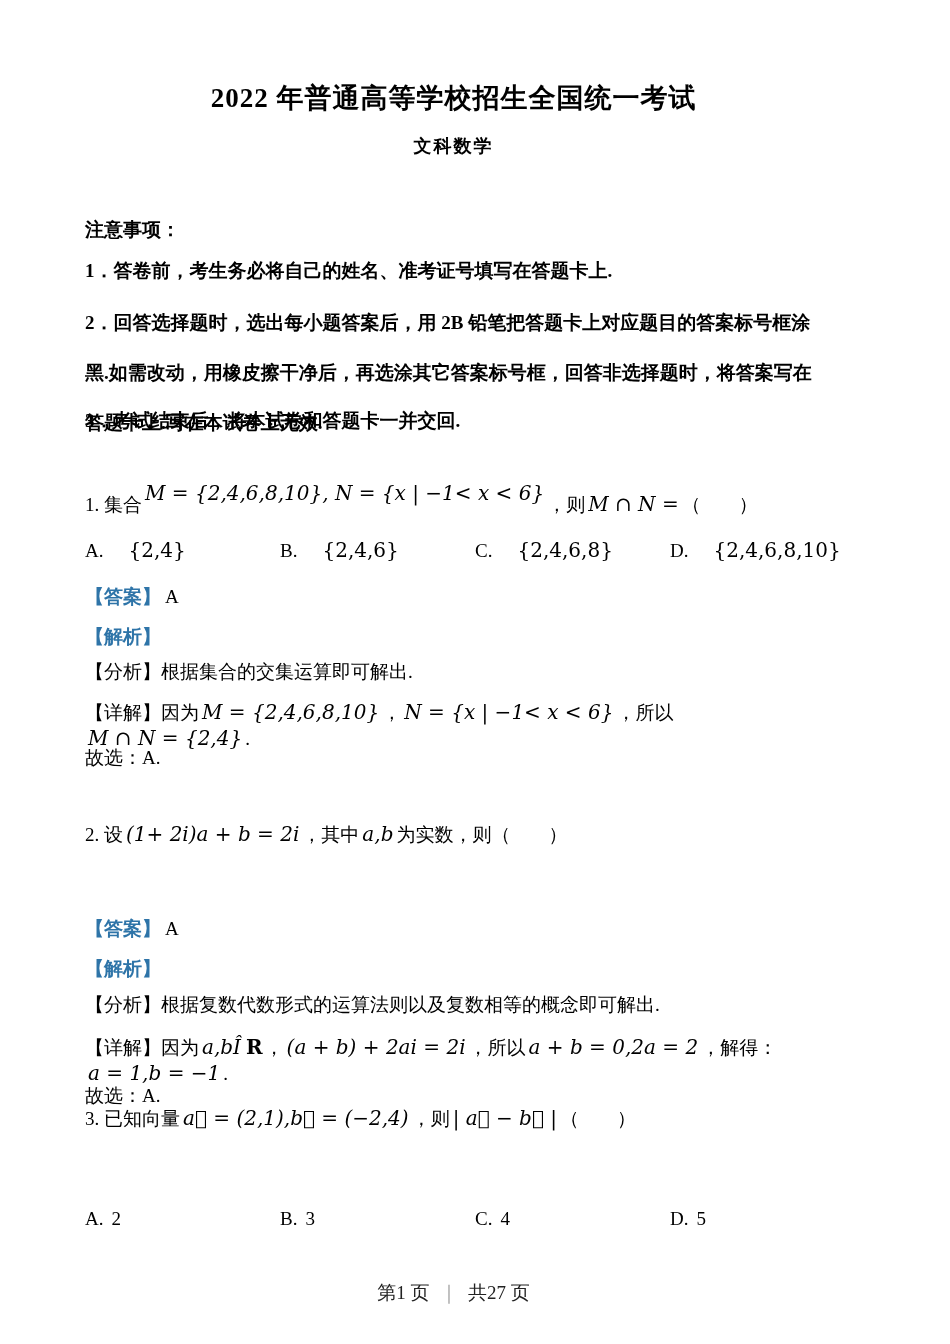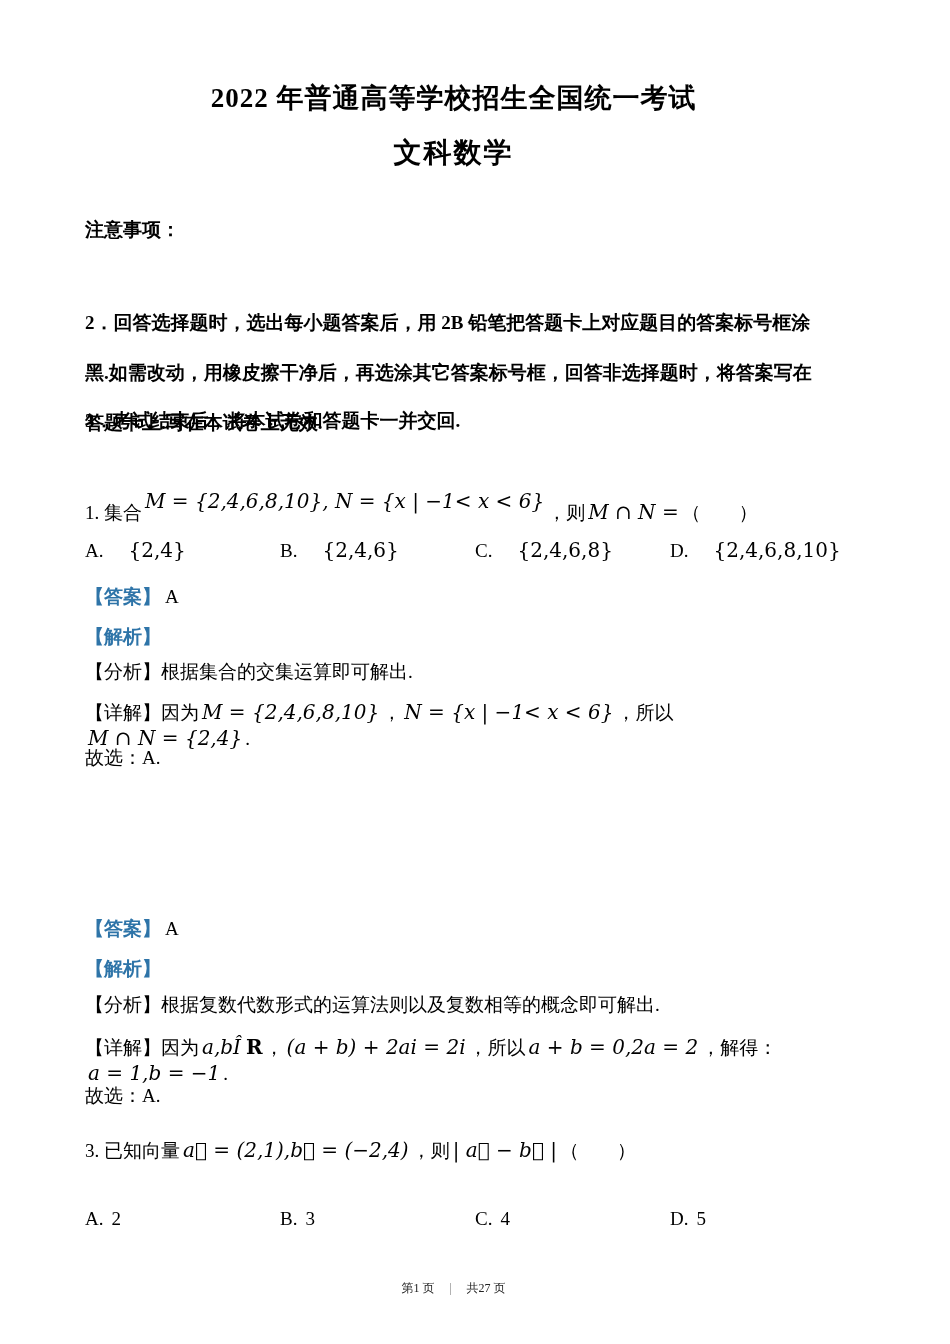--- a/index.html
+++ b/index.html
@@ -7,44 +7,45 @@
     position:relative;
     width:907px;height:1344px;
     background:#ffffff;color:#000;
     font-family:"Liberation Serif","DejaVu Serif",serif;
     font-size:19px;
     overflow:hidden;
   }
   .abs{position:absolute;left:85px;right:85px;}
   .center{text-align:center;}
   .title{font-size:27px;font-weight:bold;letter-spacing:1px;}
-  .subtitle{font-size:28px;font-weight:bold;letter-spacing:2px;}
+  .subtitle{font-size:18px;font-weight:bold;letter-spacing:2px;}
   .bold{font-weight:bold;margin-top:36px;}
   .par{line-height:36px;}
-  .math{font-family:"DejaVu Serif",serif;font-style:italic;font-size:20px;margin:8px 3px;white-space:nowrap;}
+  .math{font-family:"DejaVu Serif",serif;font-style:italic;font-size:20px;margin:0 3px;white-space:nowrap;}
   .mup{font-style:normal;}
   .raised{position:relative;top:-11px;display:inline-block;}
   .boldR{font-style:normal;font-weight:bold;margin:0 2px;}
   .opts{display:grid;grid-template-columns:195px 195px 195px 195px;}
   .opt .olabel{font-family:"Liberation Serif",serif;margin-right:8px;}
   .opt .math{margin:17px;}
   .tag{color:#2E74A8;font-weight:bold;}
   .ansletter{margin-left:4px;}
-  .footer{position:absolute;left:0;right:0;top:1280px;text-align:center;font-size:12px;color:#222;}
+  .footer{position:absolute;left:0;right:0;top:1280px;text-align:center;font-size:19px;color:#222;}
   .footer .sep{color:#999;margin:0 10px;}
 </style>
 </head>
 <body>
 
 <div class="page">
 
   <div class="abs center title" style="top:80px">2022 年普通高等学校招生全国统一考试</div>
   <div class="abs center subtitle" style="top:134px">文科数学</div>
 
   <div class="abs bold" style="top:181px">注意事项：</div>
+  <div class="abs bold" style="top:222px">1．答卷前，考生务必将自己的姓名、准考证号填写在答题卡上.</div>
   <div class="abs bold par" style="top:262px;line-height:50px">2．回答选择题时，选出每小题答案后，用 2B 铅笔把答题卡上对应题目的答案标号框涂黑.如需改动，用橡皮擦干净后，再选涂其它答案标号框，回答非选择题时，将答案写在答题卡上.写在本试卷上无效.</div>
   <div class="abs bold" style="top:372px">3．考试结束后，将本试卷和答题卡一并交回.</div>
 
 
   <div class="abs" style="top:492px">
     <span>1. 集合</span><span class="math raised">M = {2,4,6,8,10}, N = {x | −1&lt; x &lt; 6}</span><span>，则</span><span class="math">M ∩ N =</span><span>（　　）</span>
   </div>
   <div class="abs opts" style="top:538px">
     <div class="opt"><span class="olabel">A.</span><span class="math mup">{2,4}</span></div>
     <div class="opt"><span class="olabel">B.</span><span class="math mup">{2,4,6}</span></div>
@@ -56,33 +57,36 @@
   </div>
   <div class="abs" style="top:624px">
     <span class="tag">【解析】</span>
   </div>
   <div class="abs" style="top:659px">【分析】根据集合的交集运算即可解出.</div>
   <div class="abs" style="top:700px">
     <span>【详解】因为</span><span class="math">M = {2,4,6,8,10}</span><span>，</span><span class="math">N = {x | −1&lt; x &lt; 6}</span><span>，所以</span><span class="math">M ∩ N = {2,4}</span><span>.</span>
   </div>
   <div class="abs" style="top:745px">故选：A.</div>
 
+  <div class="abs" style="top:822px">
+    <span>2. 设</span><span class="math">(1+ 2i)a + b = 2i</span><span>，其中</span><span class="math">a,b</span><span>为实数，则（　　）</span>
+  </div>
   <div class="abs" style="top:916px">
     <span class="tag">【答案】</span><span class="ansletter">A</span>
   </div>
   <div class="abs" style="top:956px">
     <span class="tag">【解析】</span>
   </div>
   <div class="abs" style="top:992px">【分析】根据复数代数形式的运算法则以及复数相等的概念即可解出.</div>
   <div class="abs" style="top:1035px">
     <span>【详解】因为</span><span class="math">a,bÎ</span><span class="math boldR">R</span><span>，</span><span class="math">(a + b) + 2ai = 2i</span><span>，所以</span><span class="math">a + b = 0,2a = 2</span><span>，解得：</span><span class="math">a = 1,b = −1</span><span>.</span>
   </div>
   <div class="abs" style="top:1083px">故选：A.</div>
 
-  <div class="abs" style="top:1138px">
+  <div class="abs" style="top:1106px">
     <span>3. 已知向量</span><span class="math">a⃗ = (2,1),b⃗ = (−2,4)</span><span>，则</span><span class="math">| a⃗ − b⃗ |</span><span>（　　）</span>
   </div>
   <div class="abs opts" style="top:1208px">
     <div class="opt"><span class="olabel">A.</span><span>2</span></div>
     <div class="opt"><span class="olabel">B.</span><span>3</span></div>
     <div class="opt"><span class="olabel">C.</span><span>4</span></div>
     <div class="opt"><span class="olabel">D.</span><span>5</span></div>
   </div>
 
   <div class="footer">

